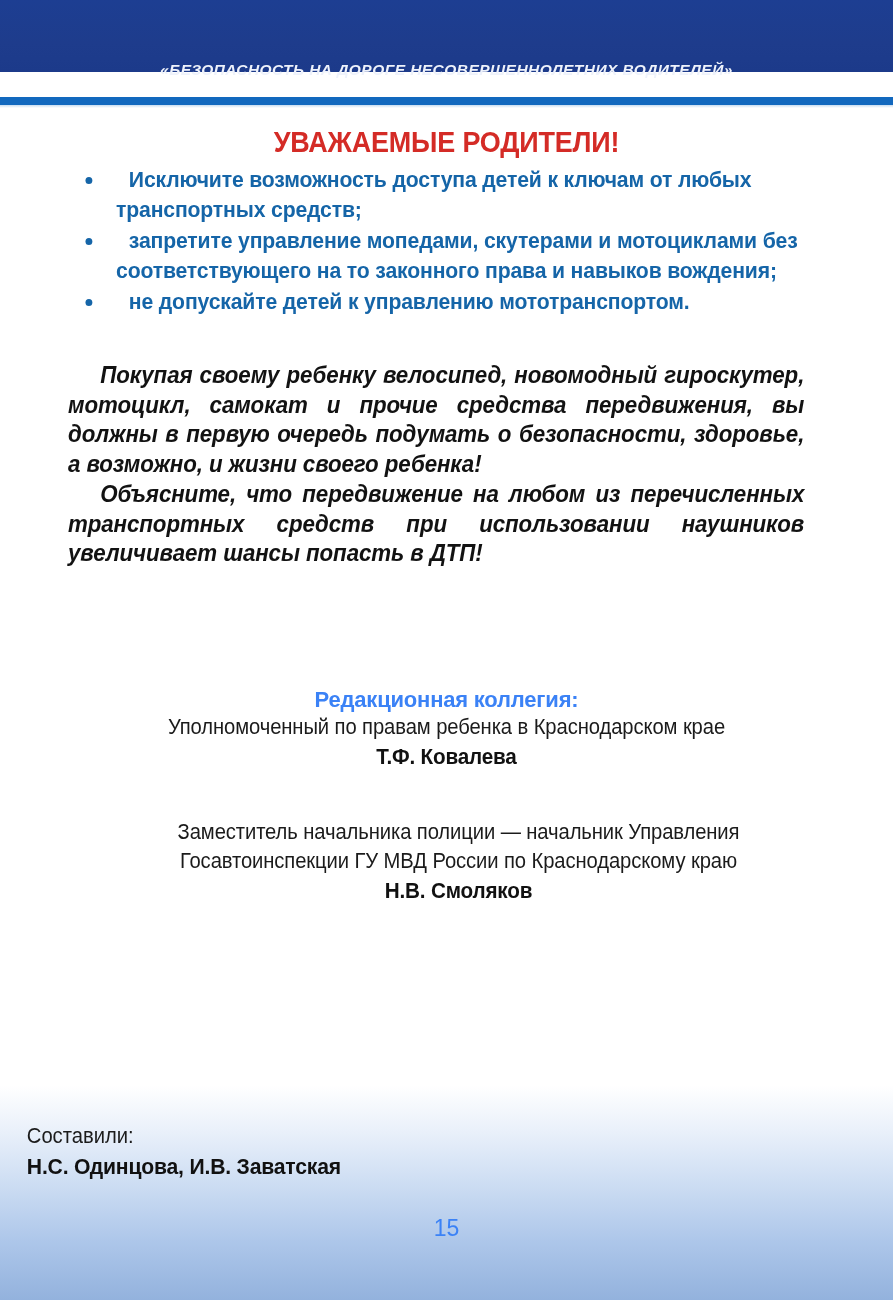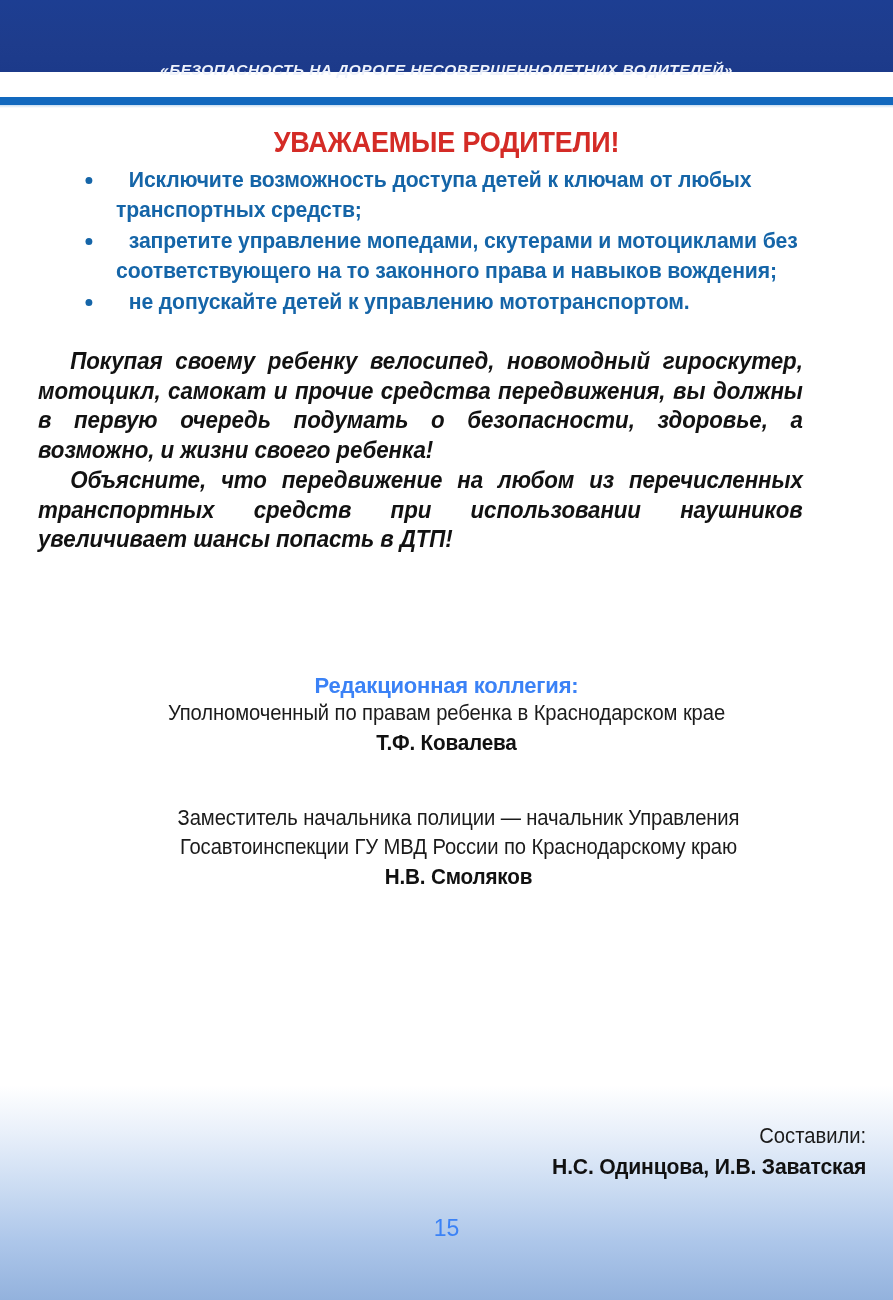--- a/index.html
+++ b/index.html
@@ -108,22 +108,22 @@
     left: -31px;
     top: 12px;
     width: 7px;
     height: 7px;
     border-radius: 50%;
     background: #1565a8;
   }
 
   
   .para-block {
-    margin: 30px 0 0 0;
-    padding: 0 50px 0 38px;
+    margin: 44px 0 0 0;
+    padding: 0 50px 0 68px;
   }
   .para {
     color: #121212;
     font-family: "Liberation Sans Narrow", "Liberation Sans", "DejaVu Sans", sans-serif;
     font-weight: bold;
     font-style: italic;
     font-size: 23.5px;
     line-height: 29.5px;
     text-align: justify;
     text-indent: 34px;
@@ -193,21 +193,21 @@
         rgba(174,199,234,1) 72%,
         rgba(147,178,221,1) 100%);
     z-index: 0;
   }
 
   .compilers {
     position: absolute;
     left: 0;
     width: 893px;
     top: 1122px;
-    text-align: right;
+    text-align: left;
     z-index: 2;
   }
   .compilers-label {
     color: #1b1b1b;
     font-family: "Liberation Sans Narrow", "Liberation Sans", "DejaVu Sans", sans-serif;
     font-size: 21.5px;
     line-height: 29px;
     transform: scaleX(0.94);
   }
   .compilers-names {

